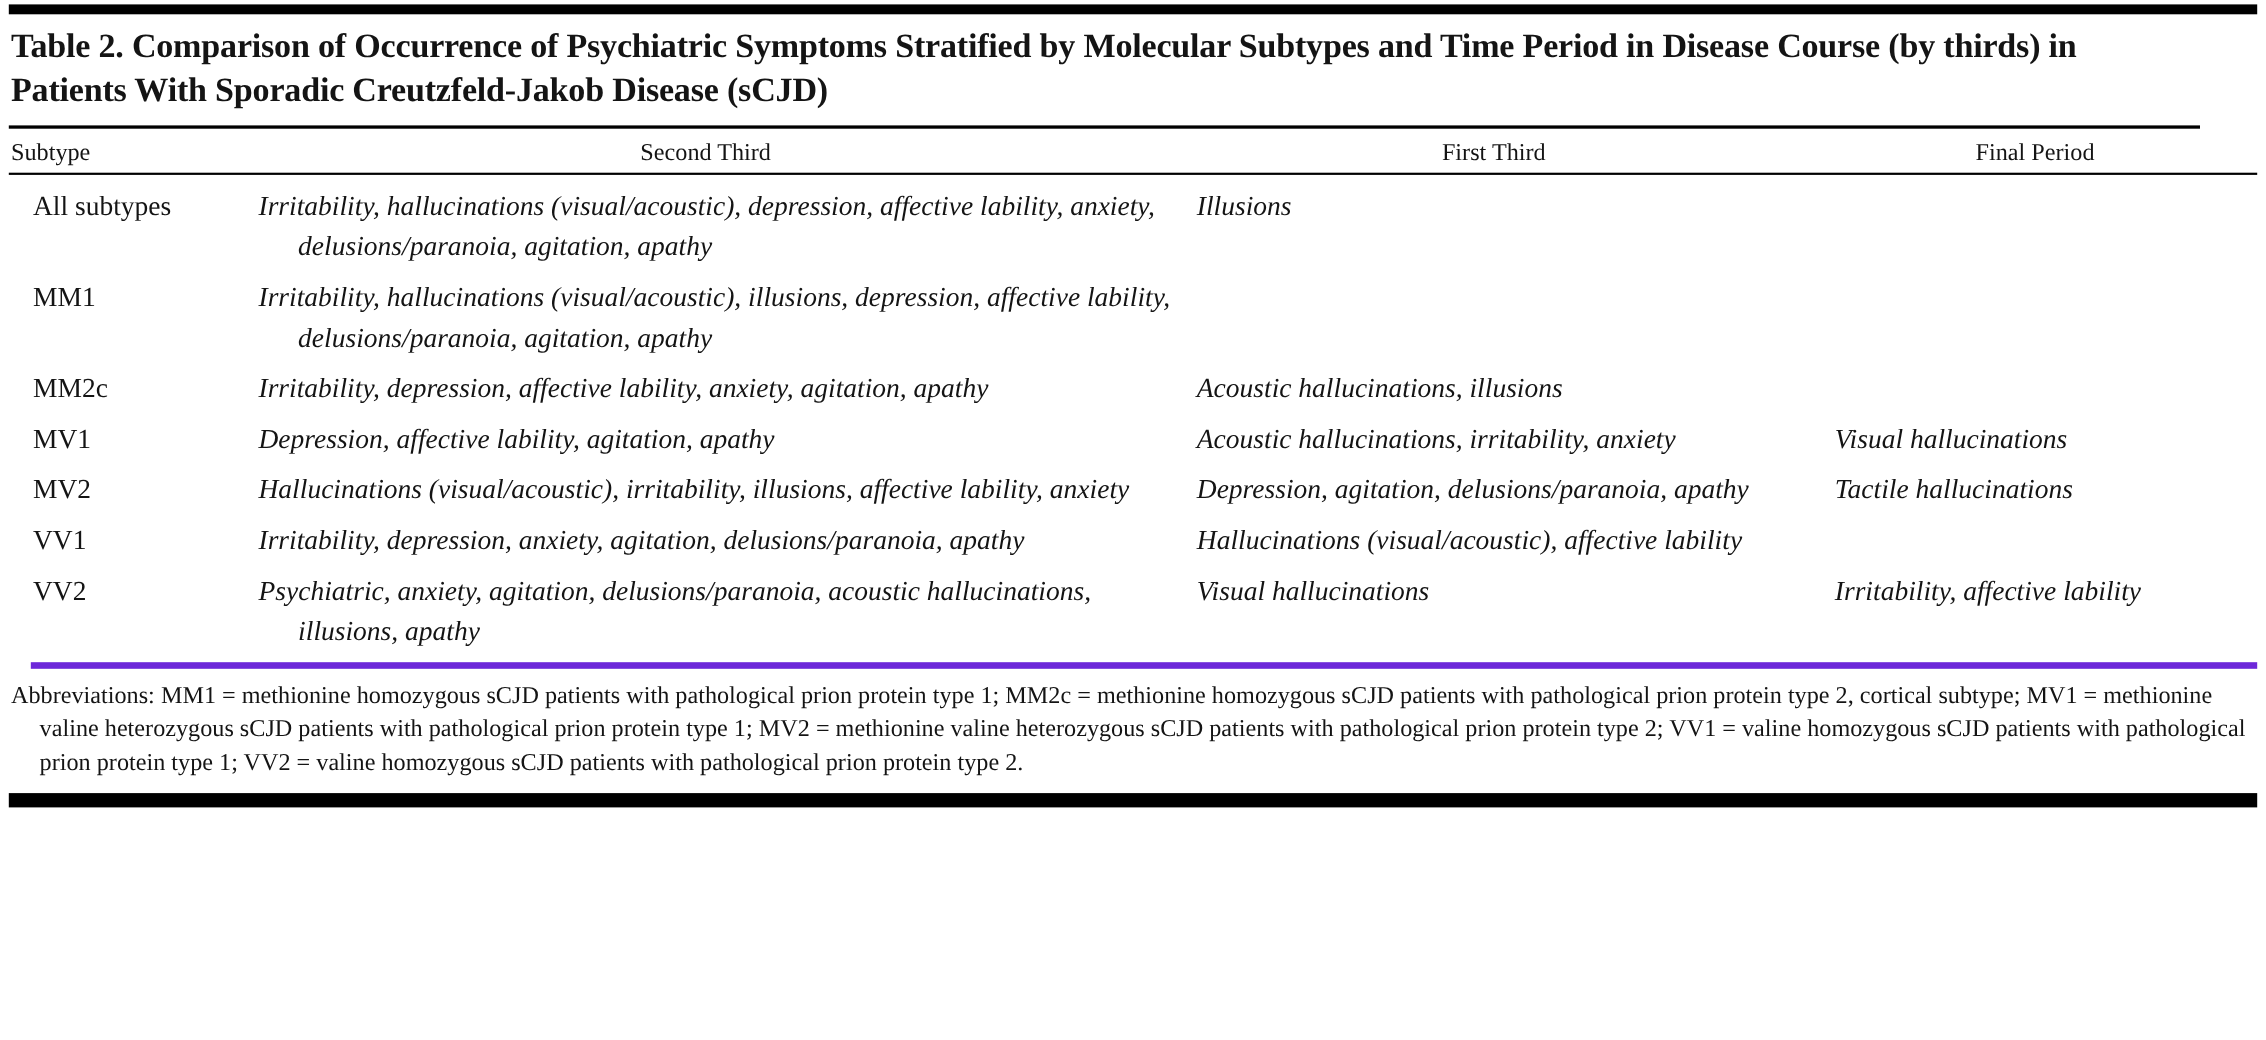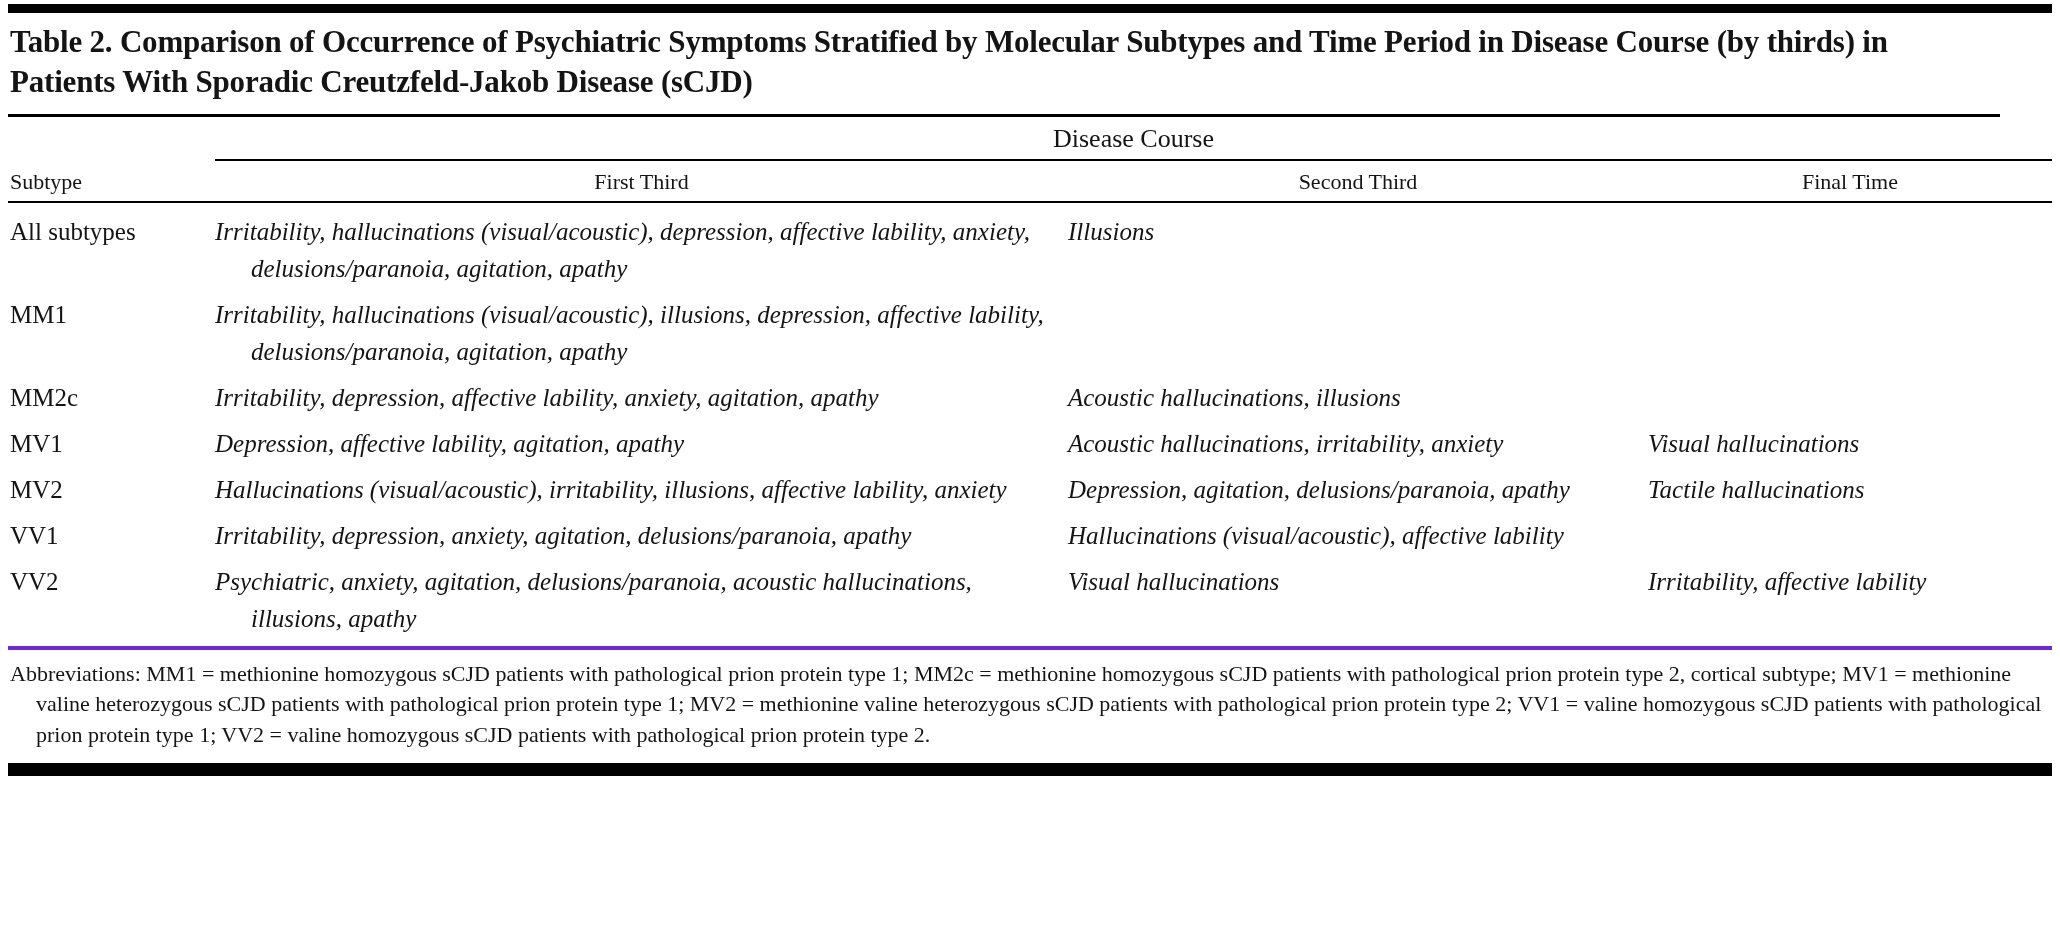--- a/index.html
+++ b/index.html
@@ -44,21 +44,21 @@
   }
 
   .colheads { border-bottom: 2px solid #000; }
   .colheads .hcell {
     font-size: 22px;
     text-align: center;
     padding: 8px 0 6px 0;
   }
   .colheads .hcell.h-subtype { text-align: left; padding-left: 2px; }
 
-  .tbody { padding-top: 6px; border-bottom: 4px solid #6d28d9; padding-bottom: 4px; }
+  .tbody { padding-top: 6px; border-bottom: 6px solid #6d28d9; padding-bottom: 4px; margin-left: 20px; }
   .cell {
     font-size: 25px;
     line-height: 1.48;
     padding: 4px 14px 5px 0;
   }
   .cell.sub { padding-left: 2px; }
   .cell.hang {
     padding-left: 36px;
     text-indent: -36px;
     font-style: italic;
@@ -74,30 +74,26 @@
 </style>
 </head>
 <body>
 
 <div class="sheet">
 
   <div class="rule-thick rule-top"></div>
 
   <div class="title">Table 2. Comparison of Occurrence of Psychiatric Symptoms Stratified by Molecular Subtypes and Time Period in Disease Course (by thirds) in Patients With Sporadic Creutzfeld-Jakob Disease (sCJD)</div>
 
-  <div class="grid spanner-row">
-    <div></div>
-    <div class="spanner-cell">Disease Course</div>
-  </div>
 
   <div class="grid colheads">
     <div class="hcell h-subtype">Subtype</div>
+    <div class="hcell">Second Third</div>
     <div class="hcell">First Third</div>
-    <div class="hcell">Second Third</div>
-    <div class="hcell">Final Time</div>
+    <div class="hcell">Final Period</div>
   </div>
 
   <div class="tbody">
 
     <div class="grid">
       <div class="cell sub">All subtypes</div>
       <div class="cell hang">Irritability, hallucinations (visual/acoustic), depression, affective lability, anxiety, delusions/paranoia, agitation, apathy</div>
       <div class="cell hang">Illusions</div>
       <div class="cell hang final"></div>
     </div>

